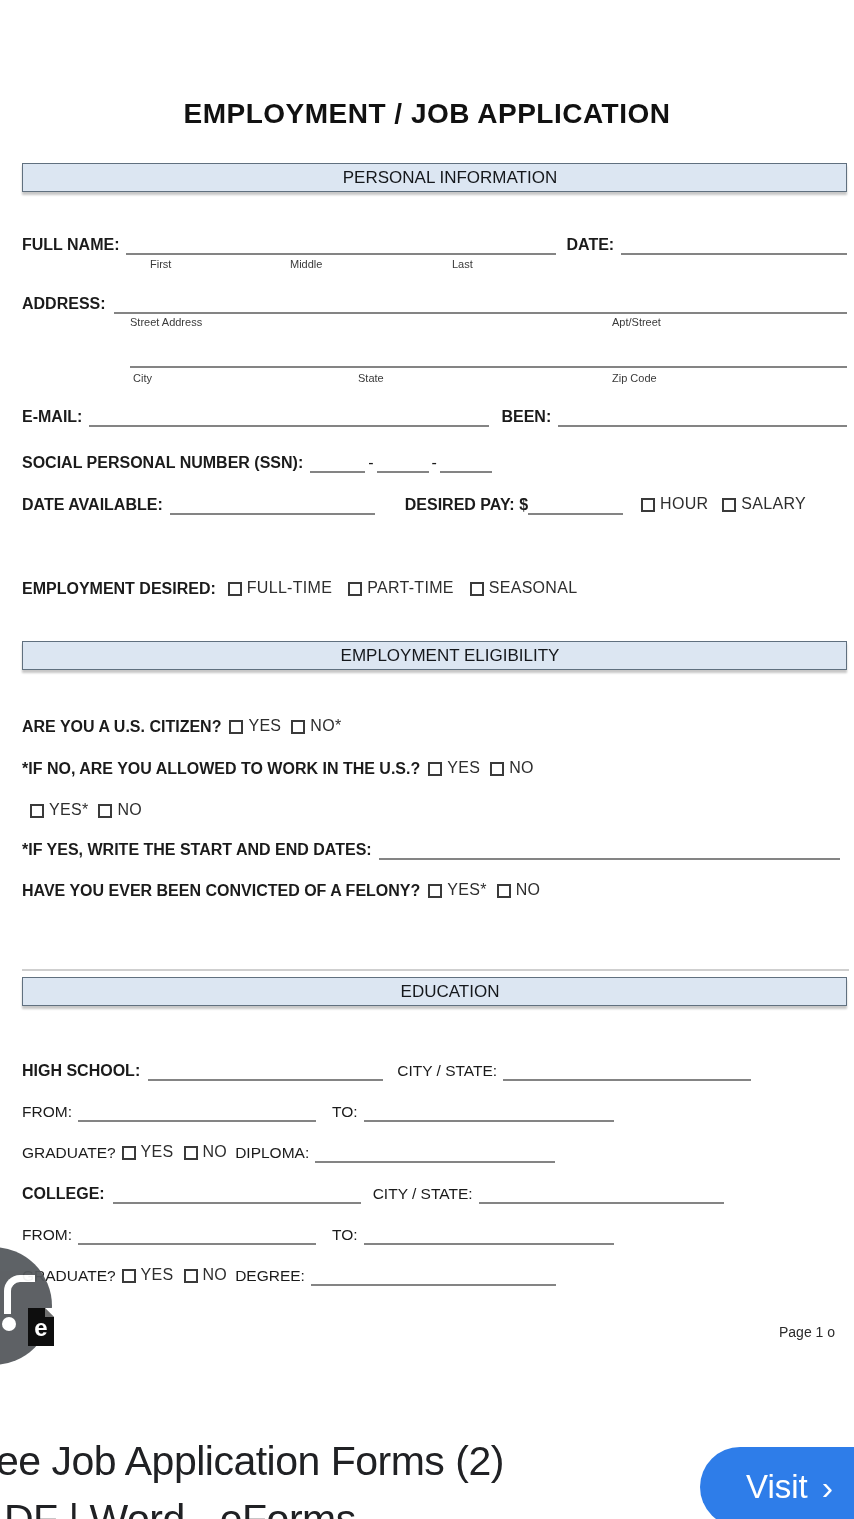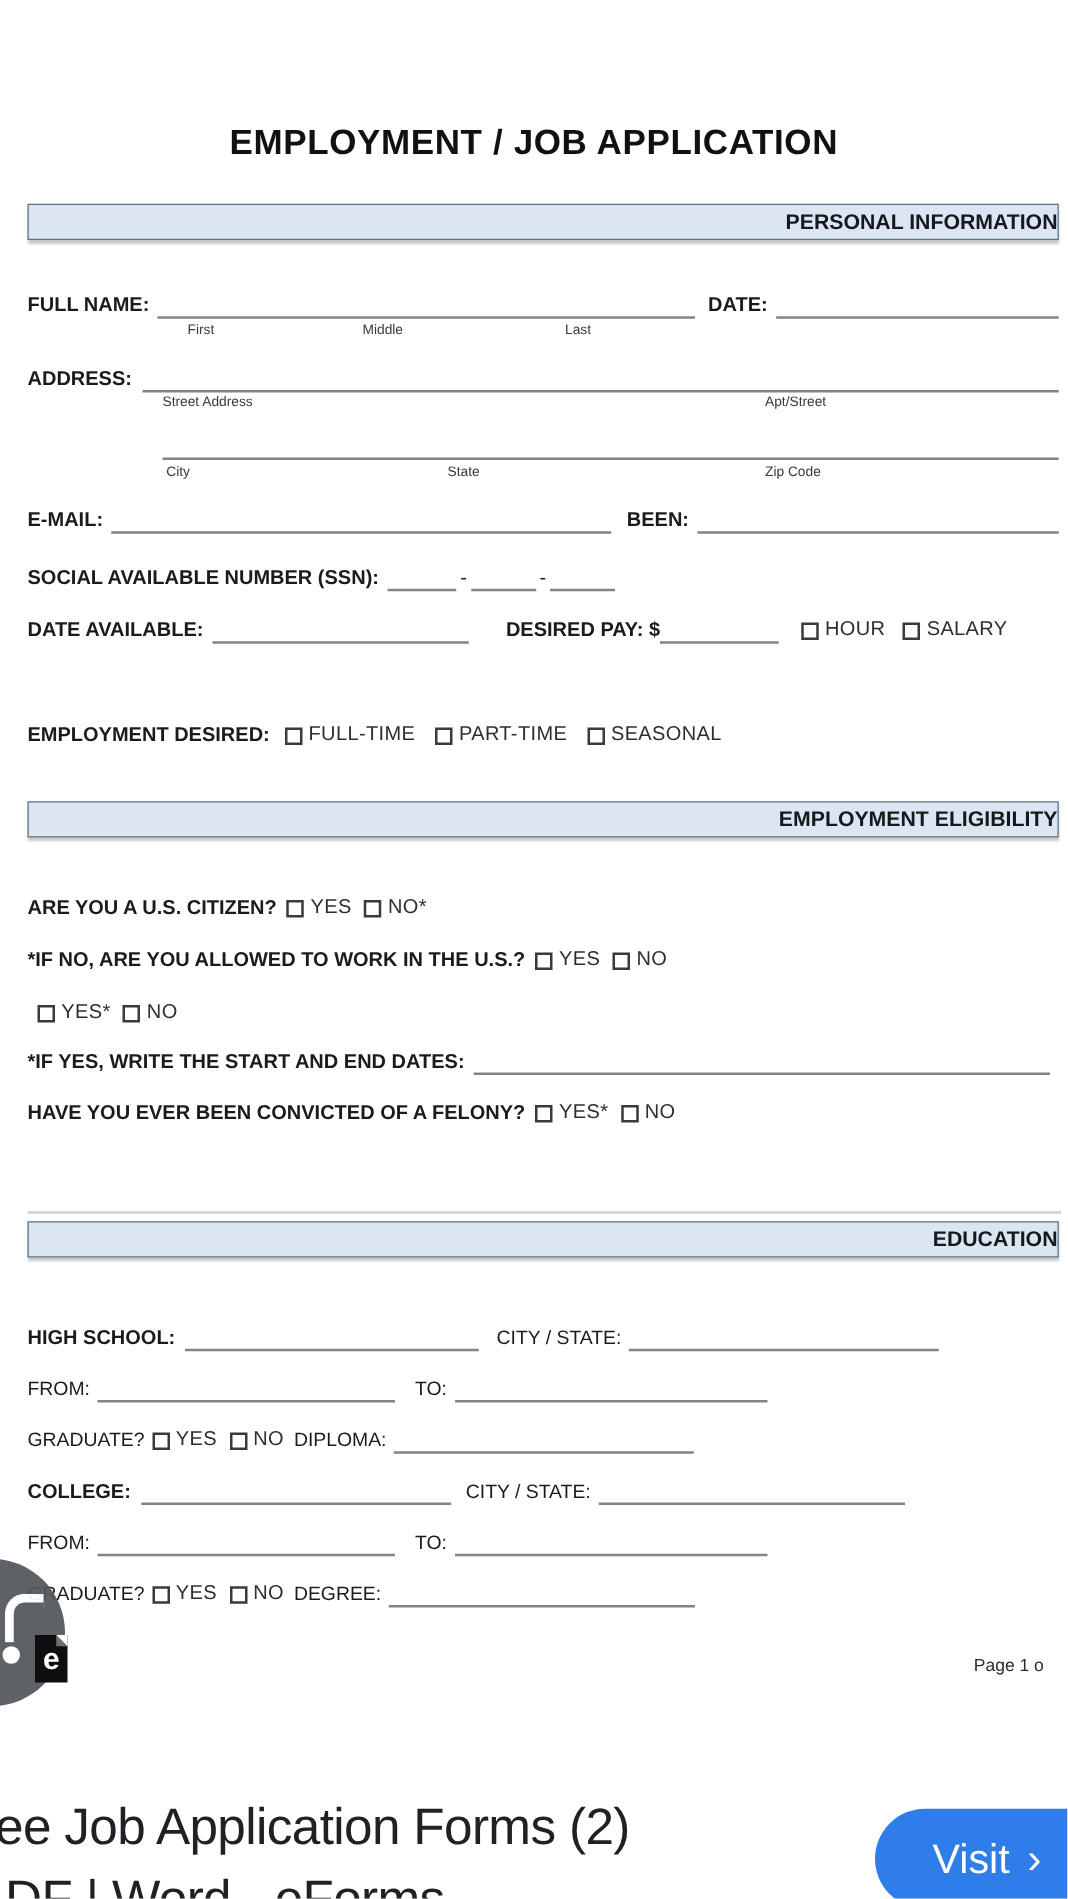--- a/index.html
+++ b/index.html
@@ -9,21 +9,21 @@
   }
   .title{
     position:absolute; top:98px; left:0; width:100%; text-align:center;
     font-size:28px; font-weight:bold; letter-spacing:.5px; color:#111;
   }
   .bar{
     position:absolute; left:22px; width:825px; height:29px; box-sizing:border-box;
     background:var(--section-bar-fill,#dce6f2);
     border:1px solid var(--section-bar-border,#60707f);
     box-shadow:0 3px 2px rgba(0,0,0,.22);
-    text-align:right; font-weight:bold; font-size:17px; line-height:27px; color:#15181c;padding-left:31px;
+    text-align:center; font-weight:normal; font-size:17px; line-height:27px; color:#15181c;padding-left:31px;
   }
   .row{
     position:absolute; left:22px; height:21px;
     display:flex; align-items:flex-end; white-space:nowrap;
     font-size:16px; line-height:20px;
   }
   .b{font-weight:bold;}
   .r{font-weight:normal; font-size:15.5px;}
   .line{
     display:inline-block; height:18px; box-sizing:border-box;
@@ -117,21 +117,21 @@
   <span class="sub" style="left:612px; top:372px">Zip Code</span>
 
   <div class="row" style="top:406px; right:7px">
     <span class="b">E-MAIL:</span>
     <span class="line" style="width:400px; margin-left:7px"></span>
     <span class="b" style="margin-left:12px">BEEN:</span>
     <span class="line grow" style="margin-left:7px"></span>
   </div>
 
   <div class="row" style="top:452px">
-    <span class="b">SOCIAL AVAILABLE NUMBER (SSN):</span>
+    <span class="b">SOCIAL PERSONAL NUMBER (SSN):</span>
     <span class="line" style="width:55px; margin-left:7px"></span>
     <span style="margin:0 3px">-</span>
     <span class="line" style="width:52px"></span>
     <span style="margin:0 3px">-</span>
     <span class="line" style="width:52px"></span>
   </div>
 
   <div class="row" style="top:494px">
     <span class="b">DATE AVAILABLE:</span>
     <span class="line" style="width:205px; margin-left:7px"></span>

